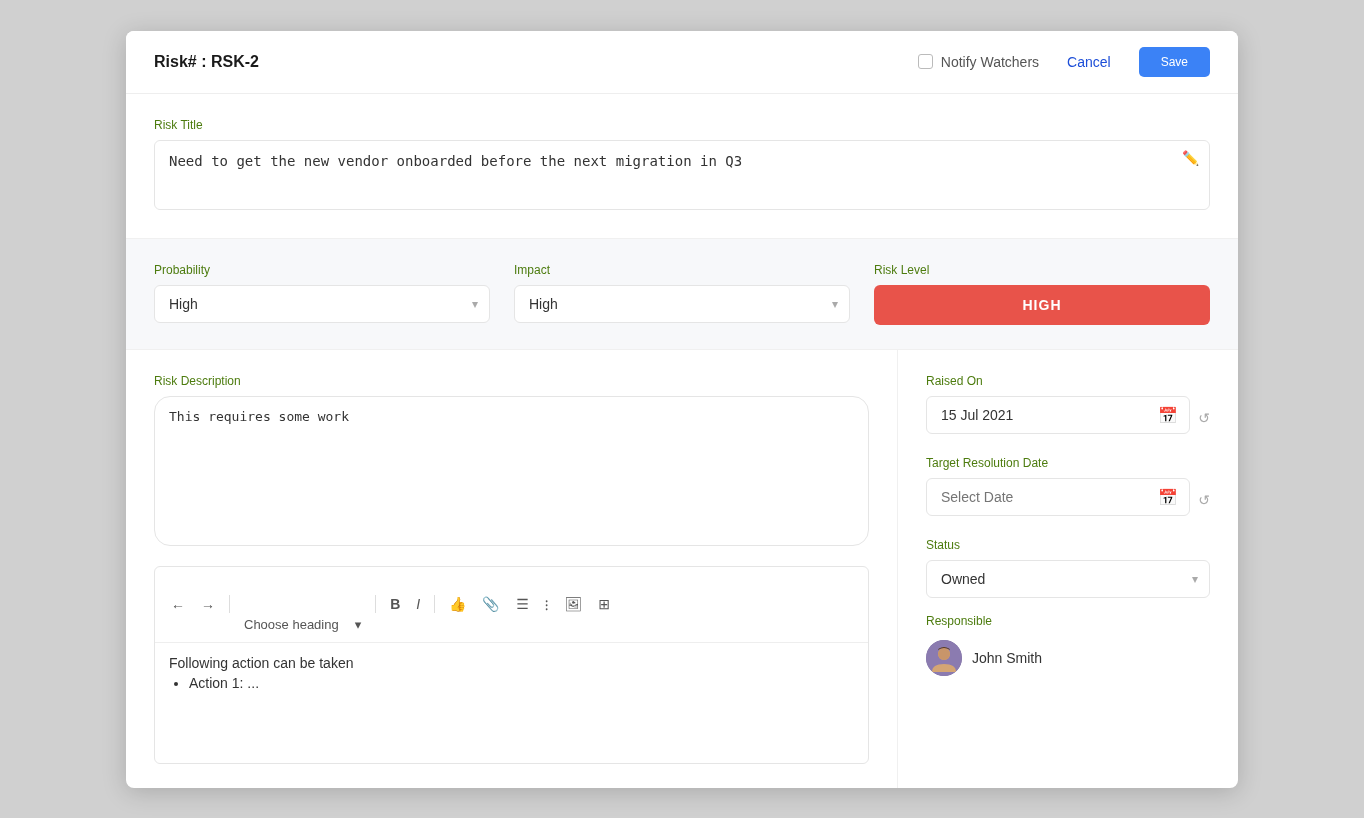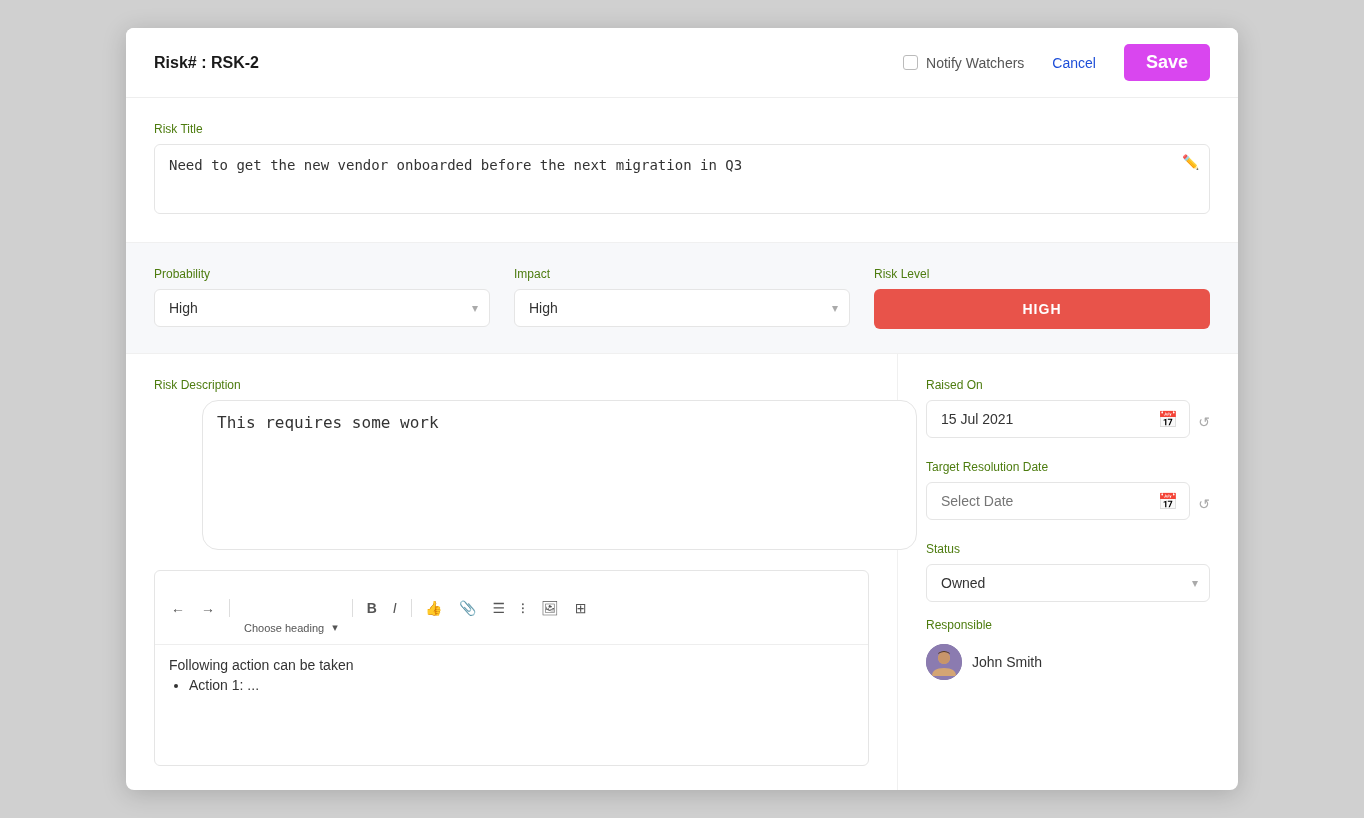--- a/index.html
+++ b/index.html
@@ -57,26 +57,26 @@
     }
     .btn-cancel {
       background: none;
       border: none;
       font-size: 14px;
       color: #1d4ed8;
       cursor: pointer;
       padding: 6px 12px;
     }
     .btn-save {
-      background: #d946ef;
+      background: #3b82f6;
       color: #fff;
       border: none;
       border-radius: 5px;
-      font-size: 18px;
-      font-weight: 700;
+      font-size: 12px;
+      font-weight: 400;
       padding: 8px 22px;
       cursor: pointer;
     }
     
     .section {
       padding: 24px 28px;
       border-bottom: 1px solid #f0f0f0;
     }
     .section-bg {
       background: #f7f8fa;
@@ -167,26 +167,25 @@
       width: 340px;
       padding: 24px 28px;
     }
     
     .text-area-box {
       border: 1px solid #e5e5e5;
       border-radius: 16px;
       background: #fff;
       min-height: 150px;
       padding: 12px 14px;
-      font-size: 16px;
+      font-size: 13px;
       color: #333;
       outline: none;
       width: 100%;
       resize: none;
-      margin-left: 48px;
     }
     
     .editor-container {
       border: 1px solid #e5e5e5;
       border-radius: 6px;
       background: #fff;
       overflow: hidden;
     }
     .editor-toolbar {
       display: flex;
@@ -207,22 +206,22 @@
     }
     .toolbar-separator {
       width: 1px;
       height: 18px;
       background: #ddd;
       margin: 0 4px;
     }
     .toolbar-heading {
       display: flex;
       align-items: center;
-      gap: 8px;
-      font-size: 11px;
+      gap: 16px;
+      font-size: 13px;
       color: #555;
       cursor: pointer;
       padding: 4px 6px;
       border-radius: 3px;
       margin-top: 40px;
     }
     .editor-content {
       padding: 12px 14px;
       font-size: 14px;
       color: #333;

